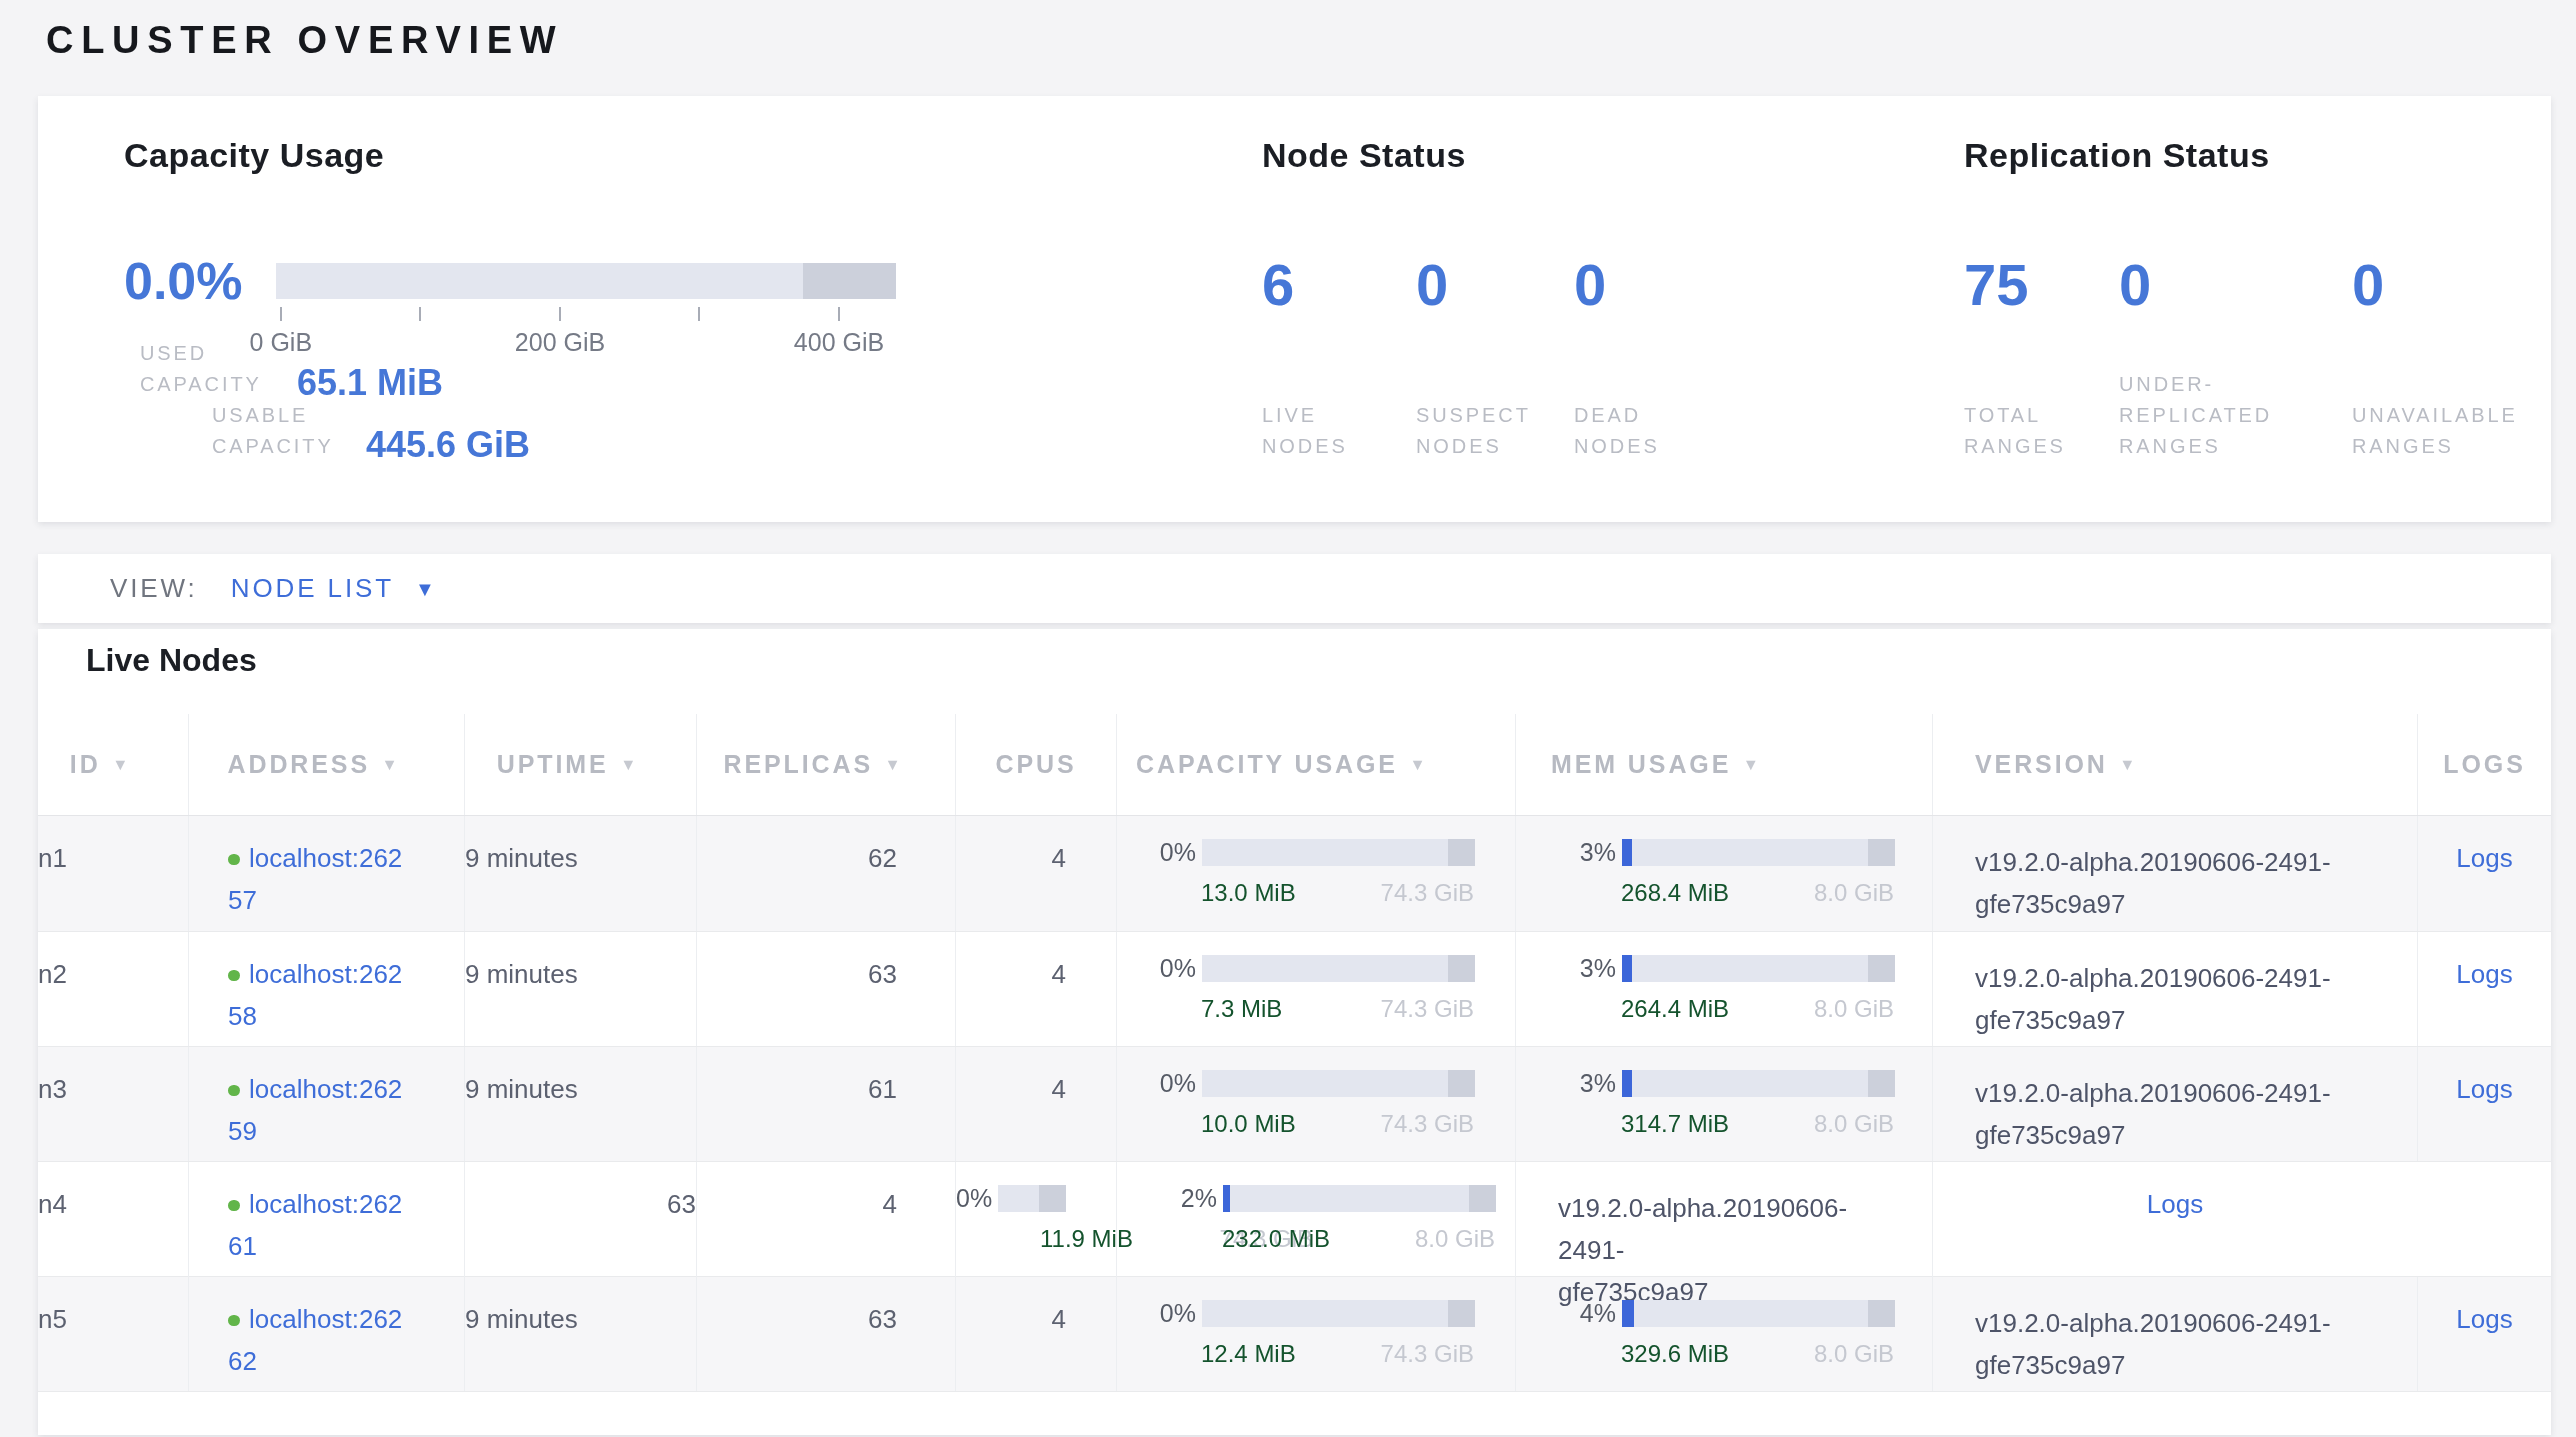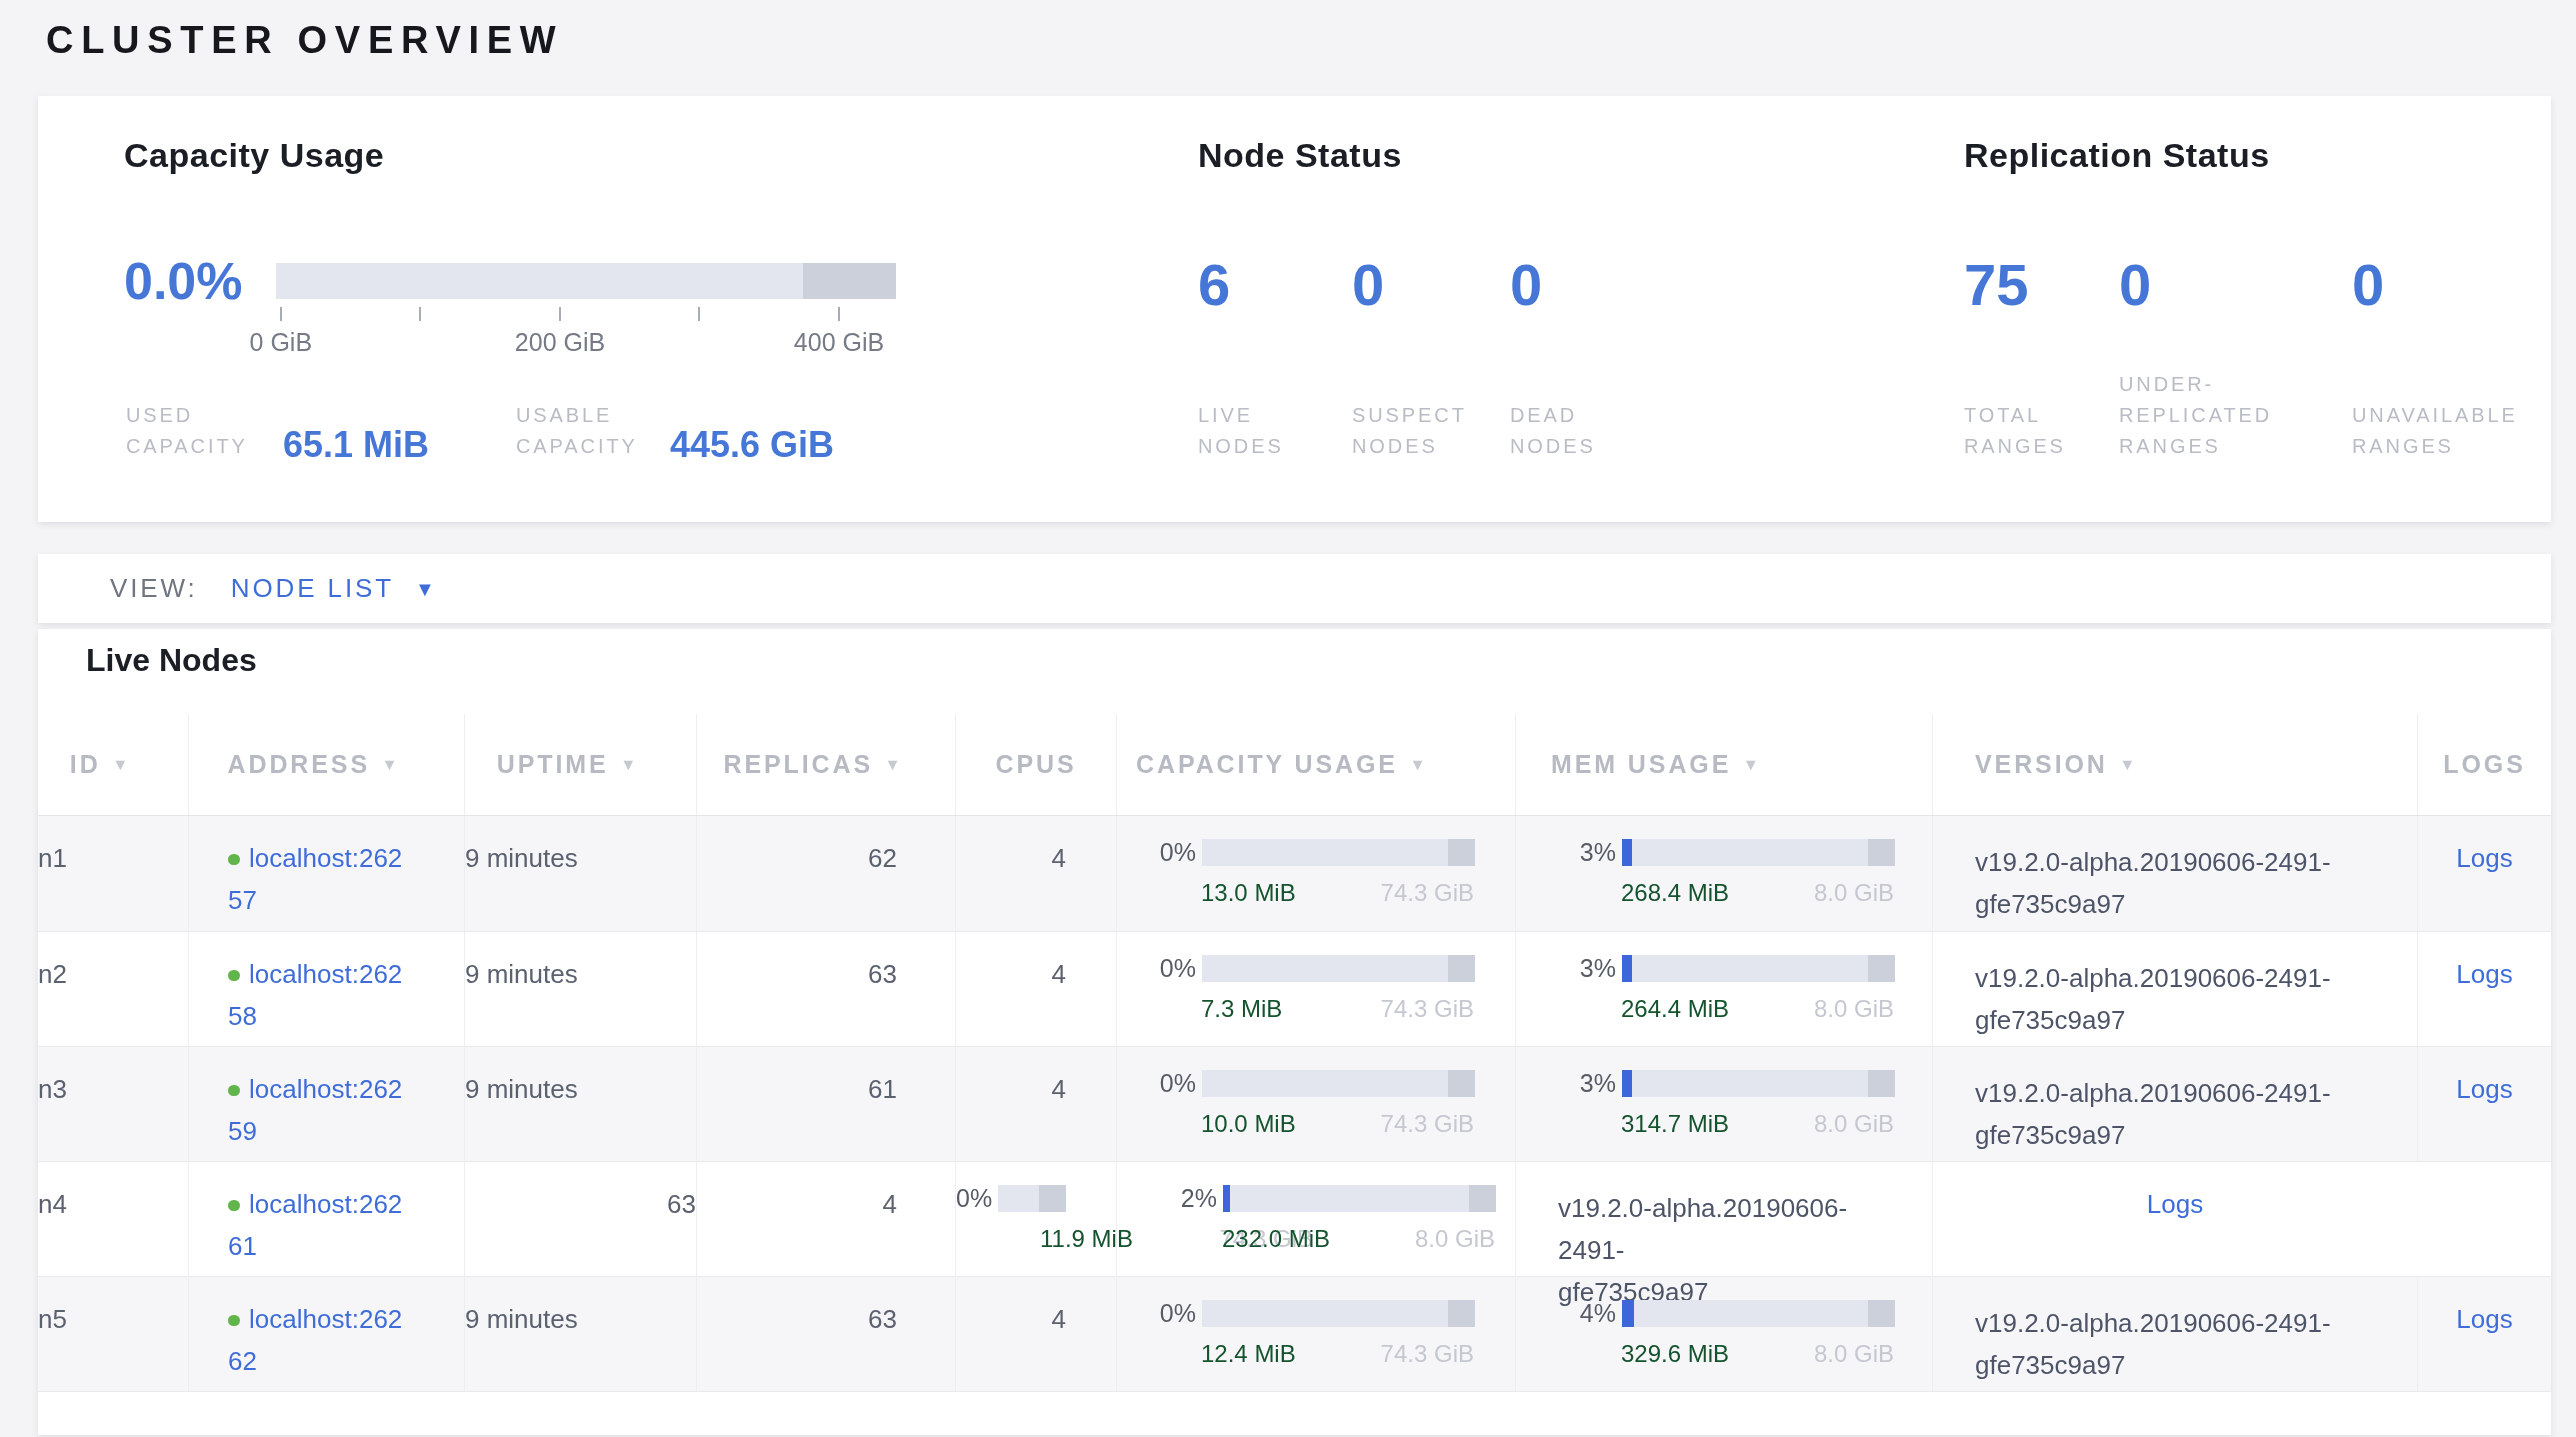--- a/index.html
+++ b/index.html
@@ -16,41 +16,41 @@
     white-space:nowrap;
   }
   .card {
     position:absolute; left:38px; width:2513px; background:#ffffff;
     box-shadow:0 2.9px 6.7px rgba(50,55,70,0.12);
   }
   
   #summary-card { top:96px; height:426px; }
   .sum-section { position:absolute; top:40px; height:326px; }
   #sec-capacity { left:86px;  width:968px; }
-  #sec-nodes    { left:1160px; width:690px; }
+  #sec-nodes    { left:1224px; width:690px; }
   #sec-repl     { left:1926px; width:596px; }
   .sec-heading { font-size:34px; font-weight:700; color:#1b1e24; letter-spacing:0.5px; }
 
   .stats-row { position:absolute; left:0; top:121px; bottom:0; display:flex; }
   .stat { display:flex; flex-direction:column; }
   #sec-nodes .stat:nth-child(1){ width:154px; }
   #sec-nodes .stat:nth-child(2){ width:158px; }
   #sec-repl  .stat:nth-child(1){ width:155px; }
   #sec-repl  .stat:nth-child(2){ width:233px; }
   .stat-num { font-size:58px; line-height:56px; font-weight:700; color:#4677d7; }
   .stat-lbl { margin-top:auto; font-size:20px; line-height:31px; letter-spacing:2.9px; color:#b9bcc4; white-space:nowrap; }
 
   .cap-pct { position:absolute; left:0; top:115px; font-size:52px; font-weight:700; color:#4677d7; }
   .cap-bar { position:absolute; left:152px; top:127px; width:620px; }
   .cap-track { position:relative; height:36px; background:#e3e6ef; }
   .cap-dark { position:absolute; right:0; top:0; bottom:0; width:93px; background:#ccd0db; }
   .cap-axis { position:relative; height:67px; }
   .tick { position:absolute; top:7.7px; width:1.9px; height:14.4px; background:#a8acb6; }
   .tick-lbl { position:absolute; top:29px; transform:translateX(-50%); font-size:25px; color:#757a86; white-space:nowrap; }
-  .cap-stats { position:absolute; left:2px; bottom:0; display:flex; align-items:flex-end; }
+  .cap-stats { position:absolute; left:16px; bottom:0; display:flex; align-items:flex-end;flex-direction:column; }
   .cap-stat { display:flex; align-items:flex-end; }
   .cap-stat:nth-child(1) { width:390px; }
   .cap-stat .stat-lbl { margin-top:0; }
   .cap-stat:nth-child(1) .stat-lbl { width:157px; }
   .cap-stat:nth-child(2) .stat-lbl { width:154px; }
   .stat-val { font-size:36px; line-height:35px; font-weight:700; color:#4677d7; white-space:nowrap; }
 
   
   #view-bar { top:554px; height:69px; display:flex; align-items:center; padding-left:72px; }
   .view-label { font-size:26px; letter-spacing:2.9px; color:#70757f; }

